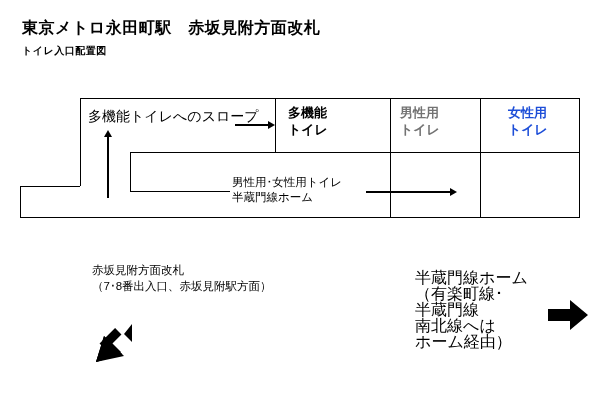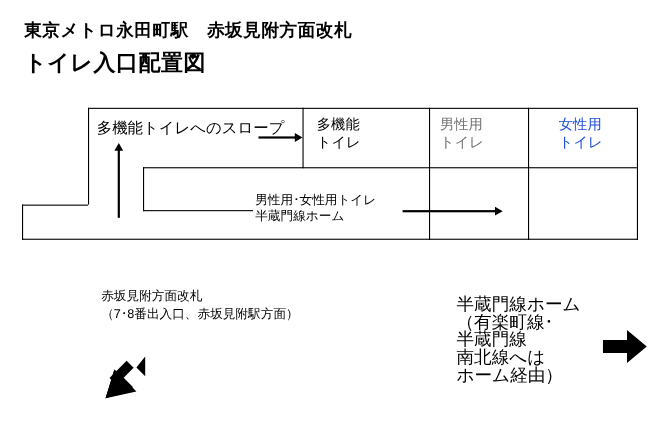--- a/index.html
+++ b/index.html
@@ -27,21 +27,21 @@
     top: 18px;
     font-size: 16px;
     font-weight: bold;
     letter-spacing: 0.5px;
     white-space: nowrap;
   }
   .title2 {
     position: absolute;
     left: 22px;
     top: 44px;
-    font-size: 20px;
+    font-size: 10px;
     font-weight: bold;
     letter-spacing: 0.5px;
     white-space: nowrap;
   }
   
   .diagram {
     position: absolute;
     left: 0;
     top: 90px;
     width: 600px;
@@ -150,21 +150,21 @@
     left: 390px;
     top: 62px;
     width: 0;
     height: 66px;
     border-left: 1.5px solid #000;
   }
   
   .room-label {
     position: absolute;
     font-size: 13px;
-    font-weight: normal;
+    font-weight: bold;
     line-height: 17px;
     white-space: nowrap;
   }
   .room-multi {
     left: 288px;
     top: 14px;
     color: #000000;
   }
   .room-male {
     left: 400px;

